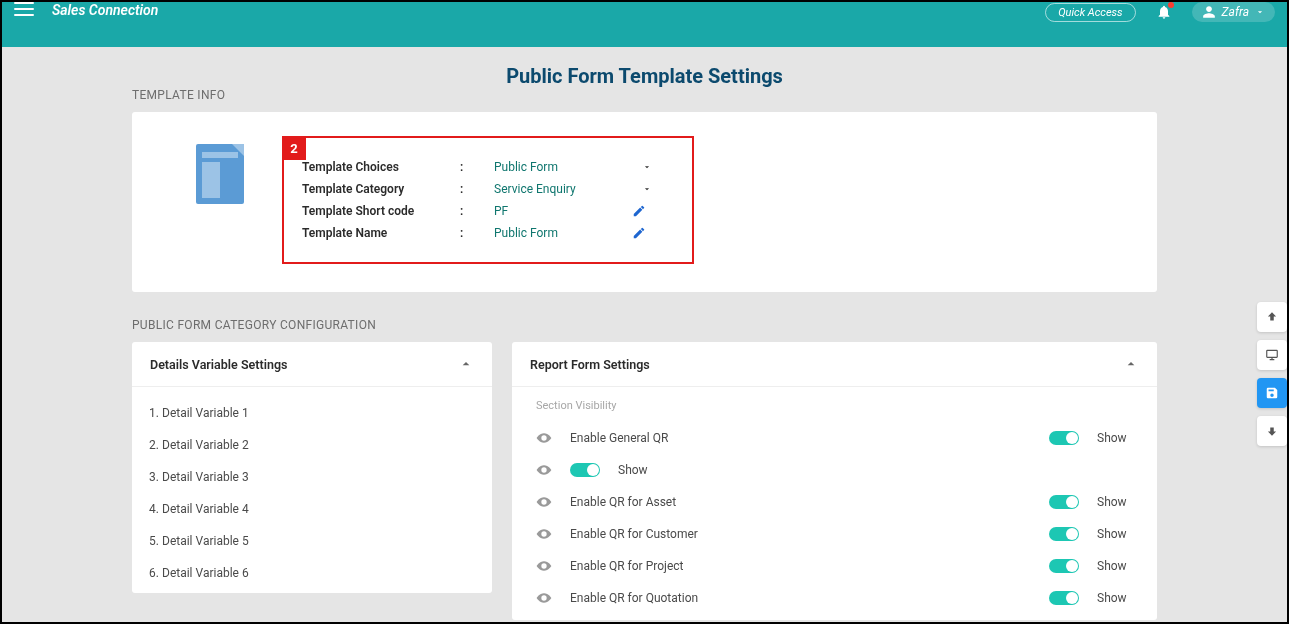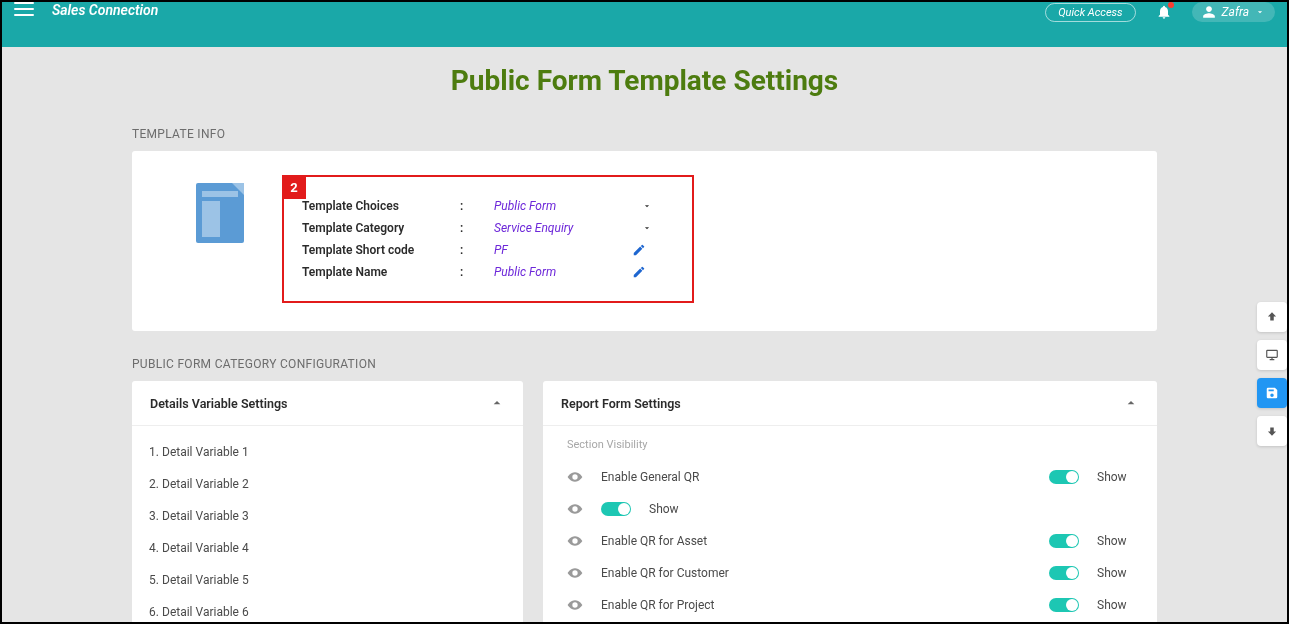--- a/index.html
+++ b/index.html
@@ -52,24 +52,23 @@
 
     
     .page {
       position: absolute;
       top: 34px; left: 0; right: 0; bottom: 0;
       overflow: hidden;
       padding: 28px 130px 0 130px;
     }
     .page-title {
       text-align: center;
-      font-size: 28px;
+      font-size: 20px;
       font-weight: 700;
-      color: #4d7c0f;
-      margin-bottom: 30px;
+      color: #0c4a6e;
     }
     .section-label {
       font-size: 12px;
       color: #6d6d6d;
       letter-spacing: .3px;
       margin-bottom: 10px;
       text-transform: uppercase;
     }
 
     
@@ -107,35 +106,35 @@
     .tmpl-row {
       display: flex;
       align-items: center;
       gap: 28px;
       margin: 8px 0;
       font-size: 12px;
       color: #2b2b2b;
     }
     .tmpl-label { width: 130px; font-weight: 600; }
     .tmpl-colon { width: 6px; font-weight: 600; }
-    .tmpl-value { color: #6d28d9; min-width: 100px; font-style: italic; }
+    .tmpl-value { color: #0f766e; min-width: 100px; }
     .caret-down { margin-left: 20px; cursor: pointer; }
     .pencil { margin-left: 10px; cursor: pointer; }
 
     
     .two-col {
       display: flex;
       gap: 20px;
       align-items: flex-start;
     }
     .card {
       background: #fff;
       border-radius: 3px;
     }
-    .card.left { width: 391px; flex-shrink: 0; }
+    .card.left { width: 360px; flex-shrink: 0; }
     .card.right { flex: 1; }
     .card-header {
       display: flex; align-items: center; justify-content: space-between;
       padding: 14px 18px;
       font-size: 12.5px;
       font-weight: 600;
       color: #2b2b2b;
       border-bottom: 1px solid #eee;
     }
     .card-header .chev { cursor: pointer; }

